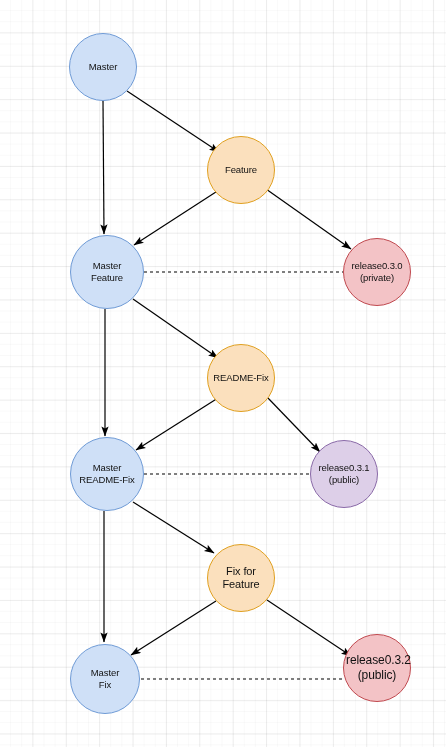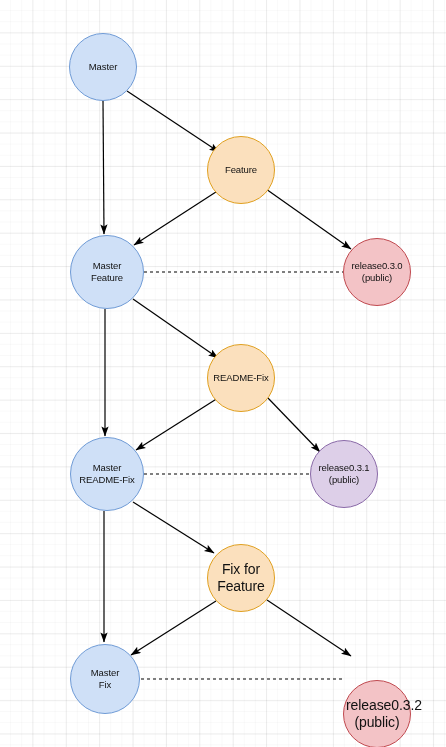--- a/index.html
+++ b/index.html
@@ -95,40 +95,40 @@
       </div>
       <div class="node" style="left: 207px; top: 136px; width: 68px; height: 68px; background: rgb(251, 224, 189); border-color: rgb(224, 160, 32); font-size: 9.5px; color: rgb(17, 17, 17);">
         <span class="label">Feature</span>
       </div>
       <div class="node" style="left: 70px; top: 235px; width: 74px; height: 74px; background: rgb(207, 224, 247); border-color: rgb(111, 155, 214); font-size: 9.5px; color: rgb(17, 17, 17);">
         <span class="label">Master
 Feature</span>
       </div>
       <div class="node" style="left: 343px; top: 238px; width: 68px; height: 68px; background: rgb(243, 195, 198); border-color: rgb(192, 73, 79); font-size: 9.5px; color: rgb(17, 17, 17);">
         <span class="label">release0.3.0
-(public)</span>
+(private)</span>
       </div>
       <div class="node" style="left: 207px; top: 344px; width: 68px; height: 68px; background: rgb(251, 224, 189); border-color: rgb(224, 160, 32); font-size: 9.5px; color: rgb(17, 17, 17);">
         <span class="label">README-Fix</span>
       </div>
       <div class="node" style="left: 70px; top: 437px; width: 74px; height: 74px; background: rgb(207, 224, 247); border-color: rgb(111, 155, 214); font-size: 9.5px; color: rgb(17, 17, 17);">
         <span class="label">Master
 README-Fix</span>
       </div>
       <div class="node" style="left: 310px; top: 440px; width: 68px; height: 68px; background: rgb(221, 207, 232); border-color: rgb(138, 106, 168); font-size: 9.5px; color: rgb(17, 17, 17);">
         <span class="label">release0.3.1
 (public)</span>
       </div>
-      <div class="node" style="left: 207px; top: 544px; width: 68px; height: 68px; background: rgb(251, 224, 189); border-color: rgb(224, 160, 32); font-size: 14px; color: rgb(17, 17, 17);">
+      <div class="node" style="left: 207px; top: 544px; width: 68px; height: 68px; background: rgb(251, 224, 189); border-color: rgb(224, 160, 32); font-size: 11px; color: rgb(17, 17, 17);">
         <span class="label">Fix for
 Feature</span>
       </div>
       <div class="node" style="left: 70px; top: 644px; width: 70px; height: 70px; background: rgb(207, 224, 247); border-color: rgb(111, 155, 214); font-size: 9.5px; color: rgb(17, 17, 17);">
         <span class="label">Master
 Fix</span>
       </div>
-      <div class="node" style="left: 343px; top: 680px; width: 68px; height: 68px; background: rgb(243, 195, 198); border-color: rgb(192, 73, 79); font-size: 14px; color: rgb(17, 17, 17);">
+      <div class="node" style="left: 343px; top: 634px; width: 68px; height: 68px; background: rgb(243, 195, 198); border-color: rgb(192, 73, 79); font-size: 12px; color: rgb(17, 17, 17);">
         <span class="label">release0.3.2
 (public)</span>
       </div>
     </div>
 
 </div>
 
 </body></html>

